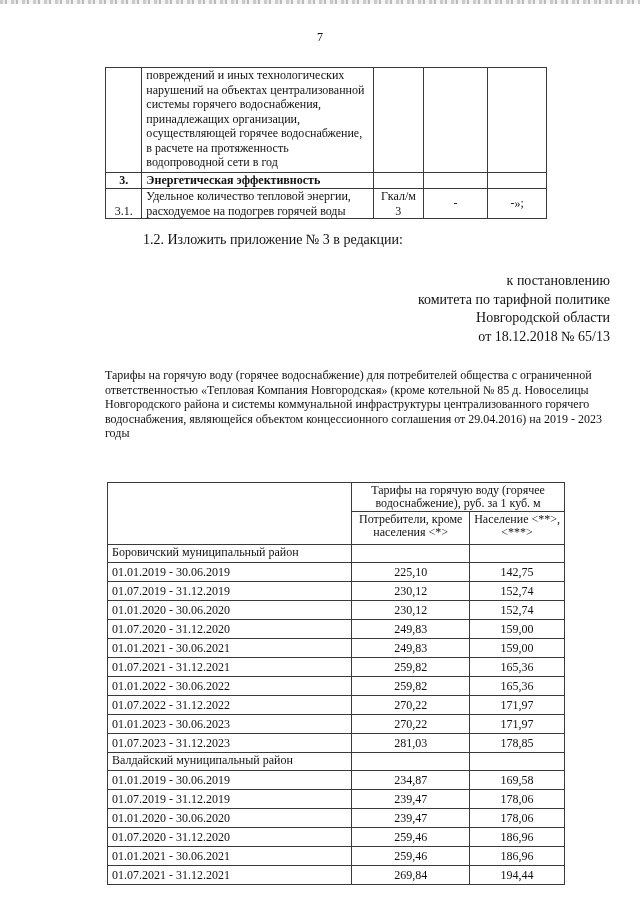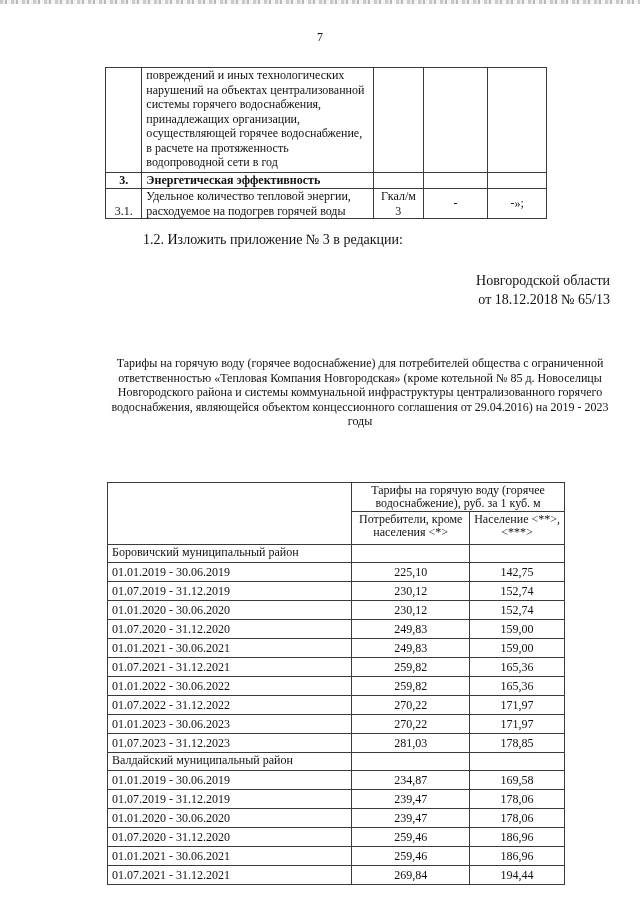--- a/index.html
+++ b/index.html
@@ -34,22 +34,22 @@
   #t1 .row-31 .c-v1, #t1 .row-31 .c-v2 { vertical-align: middle; }
 
   .para {
     position: absolute; left: 143px; top: 232px; font-size: 14px;
   }
   .appendix {
     position: absolute; right: 30px; top: 272px; text-align: right;
     font-size: 14px; line-height: 18.5px;
   }
   .tariff-title {
-    position: absolute; left: 105px; top: 356px; width: 510px;
-    text-align: center; font-size: 12px; line-height: 14.5px;
+    position: absolute; left: 105px; top: 368px; width: 510px;
+    text-align: left; font-size: 12px; line-height: 14.5px;
   }
 
   
   #t2 { left: 107px; top: 482px; width: 458px; }
   #t2 td { font-size: 12px; line-height: 13px; padding: 1px 4px; }
   #t2 .c-period { width: 270px; margin-left: 20px; }
   #t2 .c-a { width: 118px; text-align: center; }
   #t2 .c-b { width: 93px; text-align: center; }
   #t2 .hdr-top td { height: 24px; }
   #t2 .hdr-sub td { height: 30px; }
@@ -86,20 +86,22 @@
     <td class="c-unit">Гкал/м 3</td>
     <td class="c-v1">-</td>
     <td class="c-v2">-»;</td>
   </tr>
 </tbody>
   </table>
 
 <div class="para">1.2. Изложить приложение № 3 в редакции:</div>
 
 <div class="appendix">
+  <div>к постановлению</div>
+  <div>комитета по тарифной политике</div>
   <div>Новгородской области</div>
   <div>от 18.12.2018 № 65/13</div>
 </div>
 
 <div class="tariff-title">Тарифы на горячую воду (горячее водоснабжение) для потребителей общества с ограниченной ответственностью «Тепловая Компания Новгородская» (кроме котельной № 85 д. Новоселицы Новгородского района и системы коммунальной инфраструктуры централизованного горячего водоснабжения, являющейся объектом концессионного соглашения от 29.04.2016) на 2019 - 2023 годы</div>
 
 <table id="t2">
   <tbody>
       <tr class="hdr-top">
     <td class="c-period" rowspan="2"></td>

